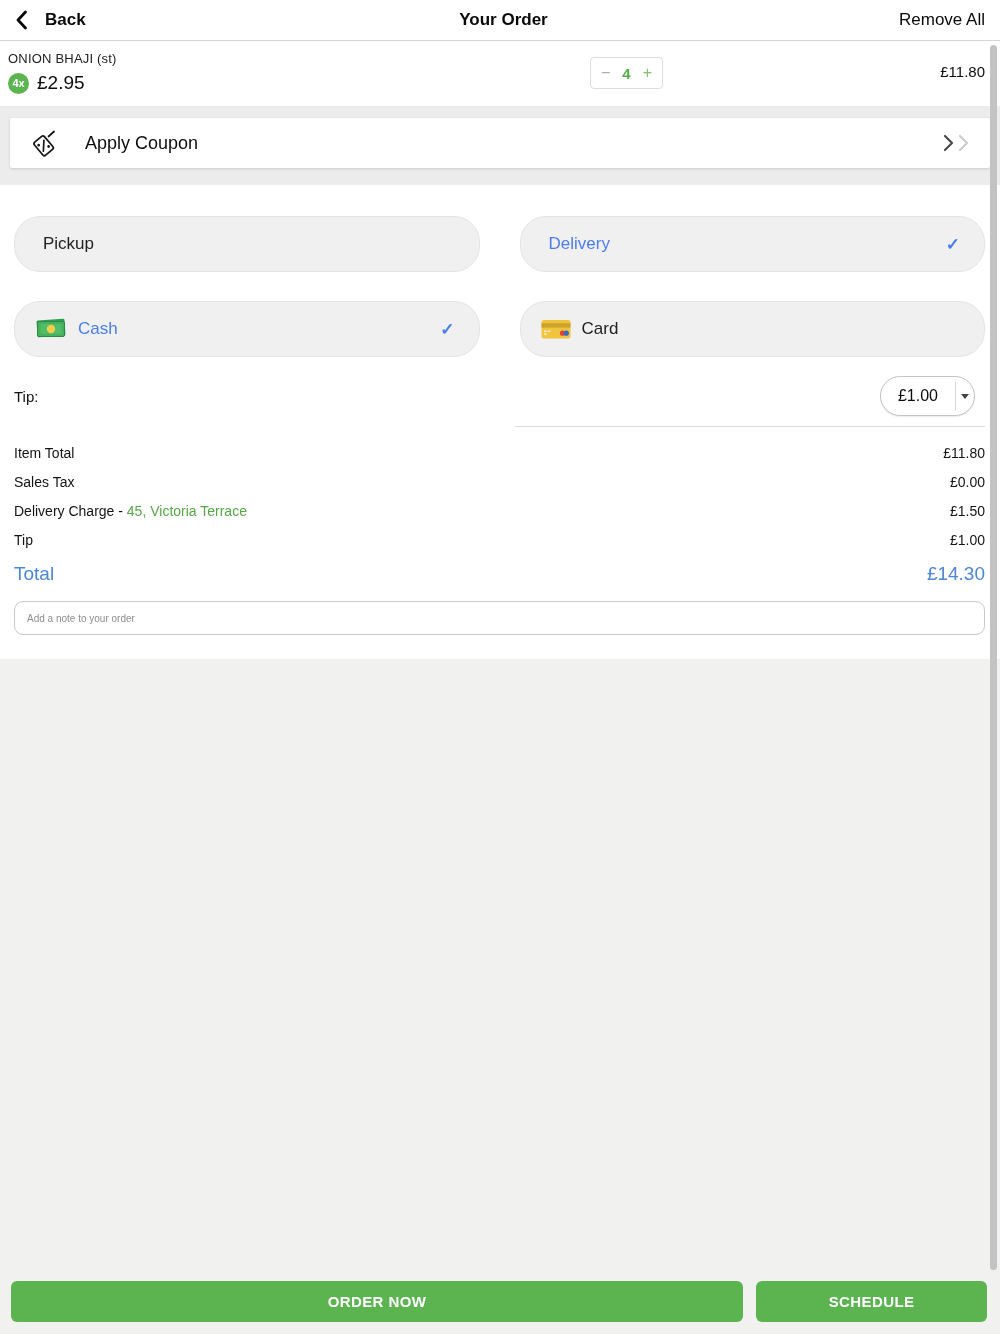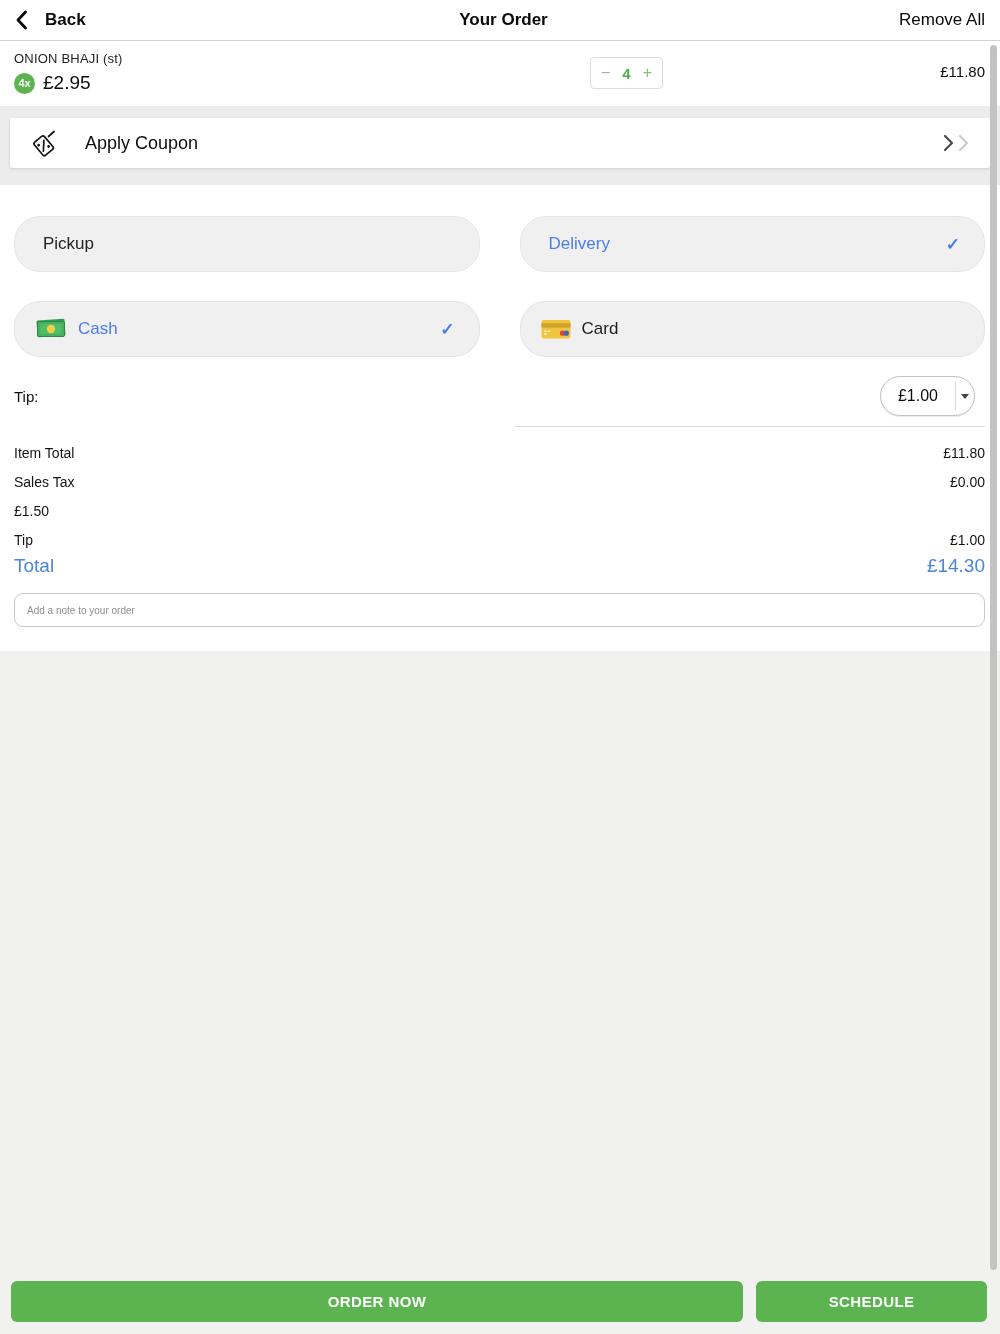--- a/index.html
+++ b/index.html
@@ -20,21 +20,21 @@
   }
   .back-group { display:flex; align-items:center; gap:17px; cursor:pointer; }
   .back-label { font-size:17px; font-weight:600; color:#0a0a0a; }
   .header-title {
     position:absolute; left:7px; right:0; text-align:center;
     font-size:17px; font-weight:700; color:#0a0a0a; pointer-events:none;
   }
   .remove-all { margin-left:auto; font-size:17px; font-weight:500; color:#0a0a0a; cursor:pointer; z-index:2; }
 
   
-  .item-row { height:65px; flex:0 0 65px; background:#fff; position:relative; padding:10px 15px 0 14px; }
+  .item-row { height:65px; flex:0 0 65px; background:#fff; position:relative; padding:10px 15px 0 8px; }
   .item-name { font-size:13px; font-weight:500; color:#222; letter-spacing:.2px; }
   .item-price-line { display:flex; align-items:center; gap:8px; margin-top:6px; }
   .qty-badge {
     width:21px; height:21px; border-radius:50%; background:#5cb450;
     color:#fff; font-size:11px; font-weight:700;
     display:flex; align-items:center; justify-content:center;
   }
   .unit-price { font-size:19px; font-weight:500; color:#0d0d0d; }
   .stepper {
     position:absolute; left:590px; top:16px;
@@ -90,21 +90,21 @@
     width:19px; height:28px; border-left:1px solid #d9d9d9;
     display:flex; align-items:center; justify-content:center;
   }
   .tip-caret { width:0; height:0; border-left:4px solid transparent; border-right:4px solid transparent; border-top:5px solid #444; }
   .half-divider { height:1px; background:#dcdcdc; margin:10px 0 0 501px; }
 
   
   .summary { margin-top:12px; }
   .summary-row { display:flex; justify-content:space-between; font-size:14px; line-height:29px; color:#141414; }
   .address-accent { color:#55a845; }
-  .total-row { display:flex; justify-content:space-between; font-size:19px; color:#4b86d8; }
+  .total-row { margin-top:8px; display:flex; justify-content:space-between; font-size:19px; color:#4b86d8; }
 
   
   .note-input {
     margin-top:16px; width:100%; height:34px;
     border:1px solid #c9c9c9; border-radius:9px;
     padding:0 12px; font-size:10px; color:#333;
     font-family:"Liberation Sans", sans-serif; outline:none;
   }
   .note-input::placeholder { color:#8e8e8e; }
 
@@ -230,20 +230,21 @@
   <div class="summary">
     <div class="summary-row">
       <span>Item Total</span>
       <span>£11.80</span>
     </div>
     <div class="summary-row">
       <span>Sales Tax</span>
       <span>£0.00</span>
     </div>
     <div class="summary-row">
+      <span><span>Delivery Charge - </span><span class="address-accent">45, Victoria Terrace</span></span>
       <span>£1.50</span>
     </div>
     <div class="summary-row">
       <span>Tip</span>
       <span>£1.00</span>
     </div>
   </div>
 
   <div class="total-row">
     <span>Total</span>

